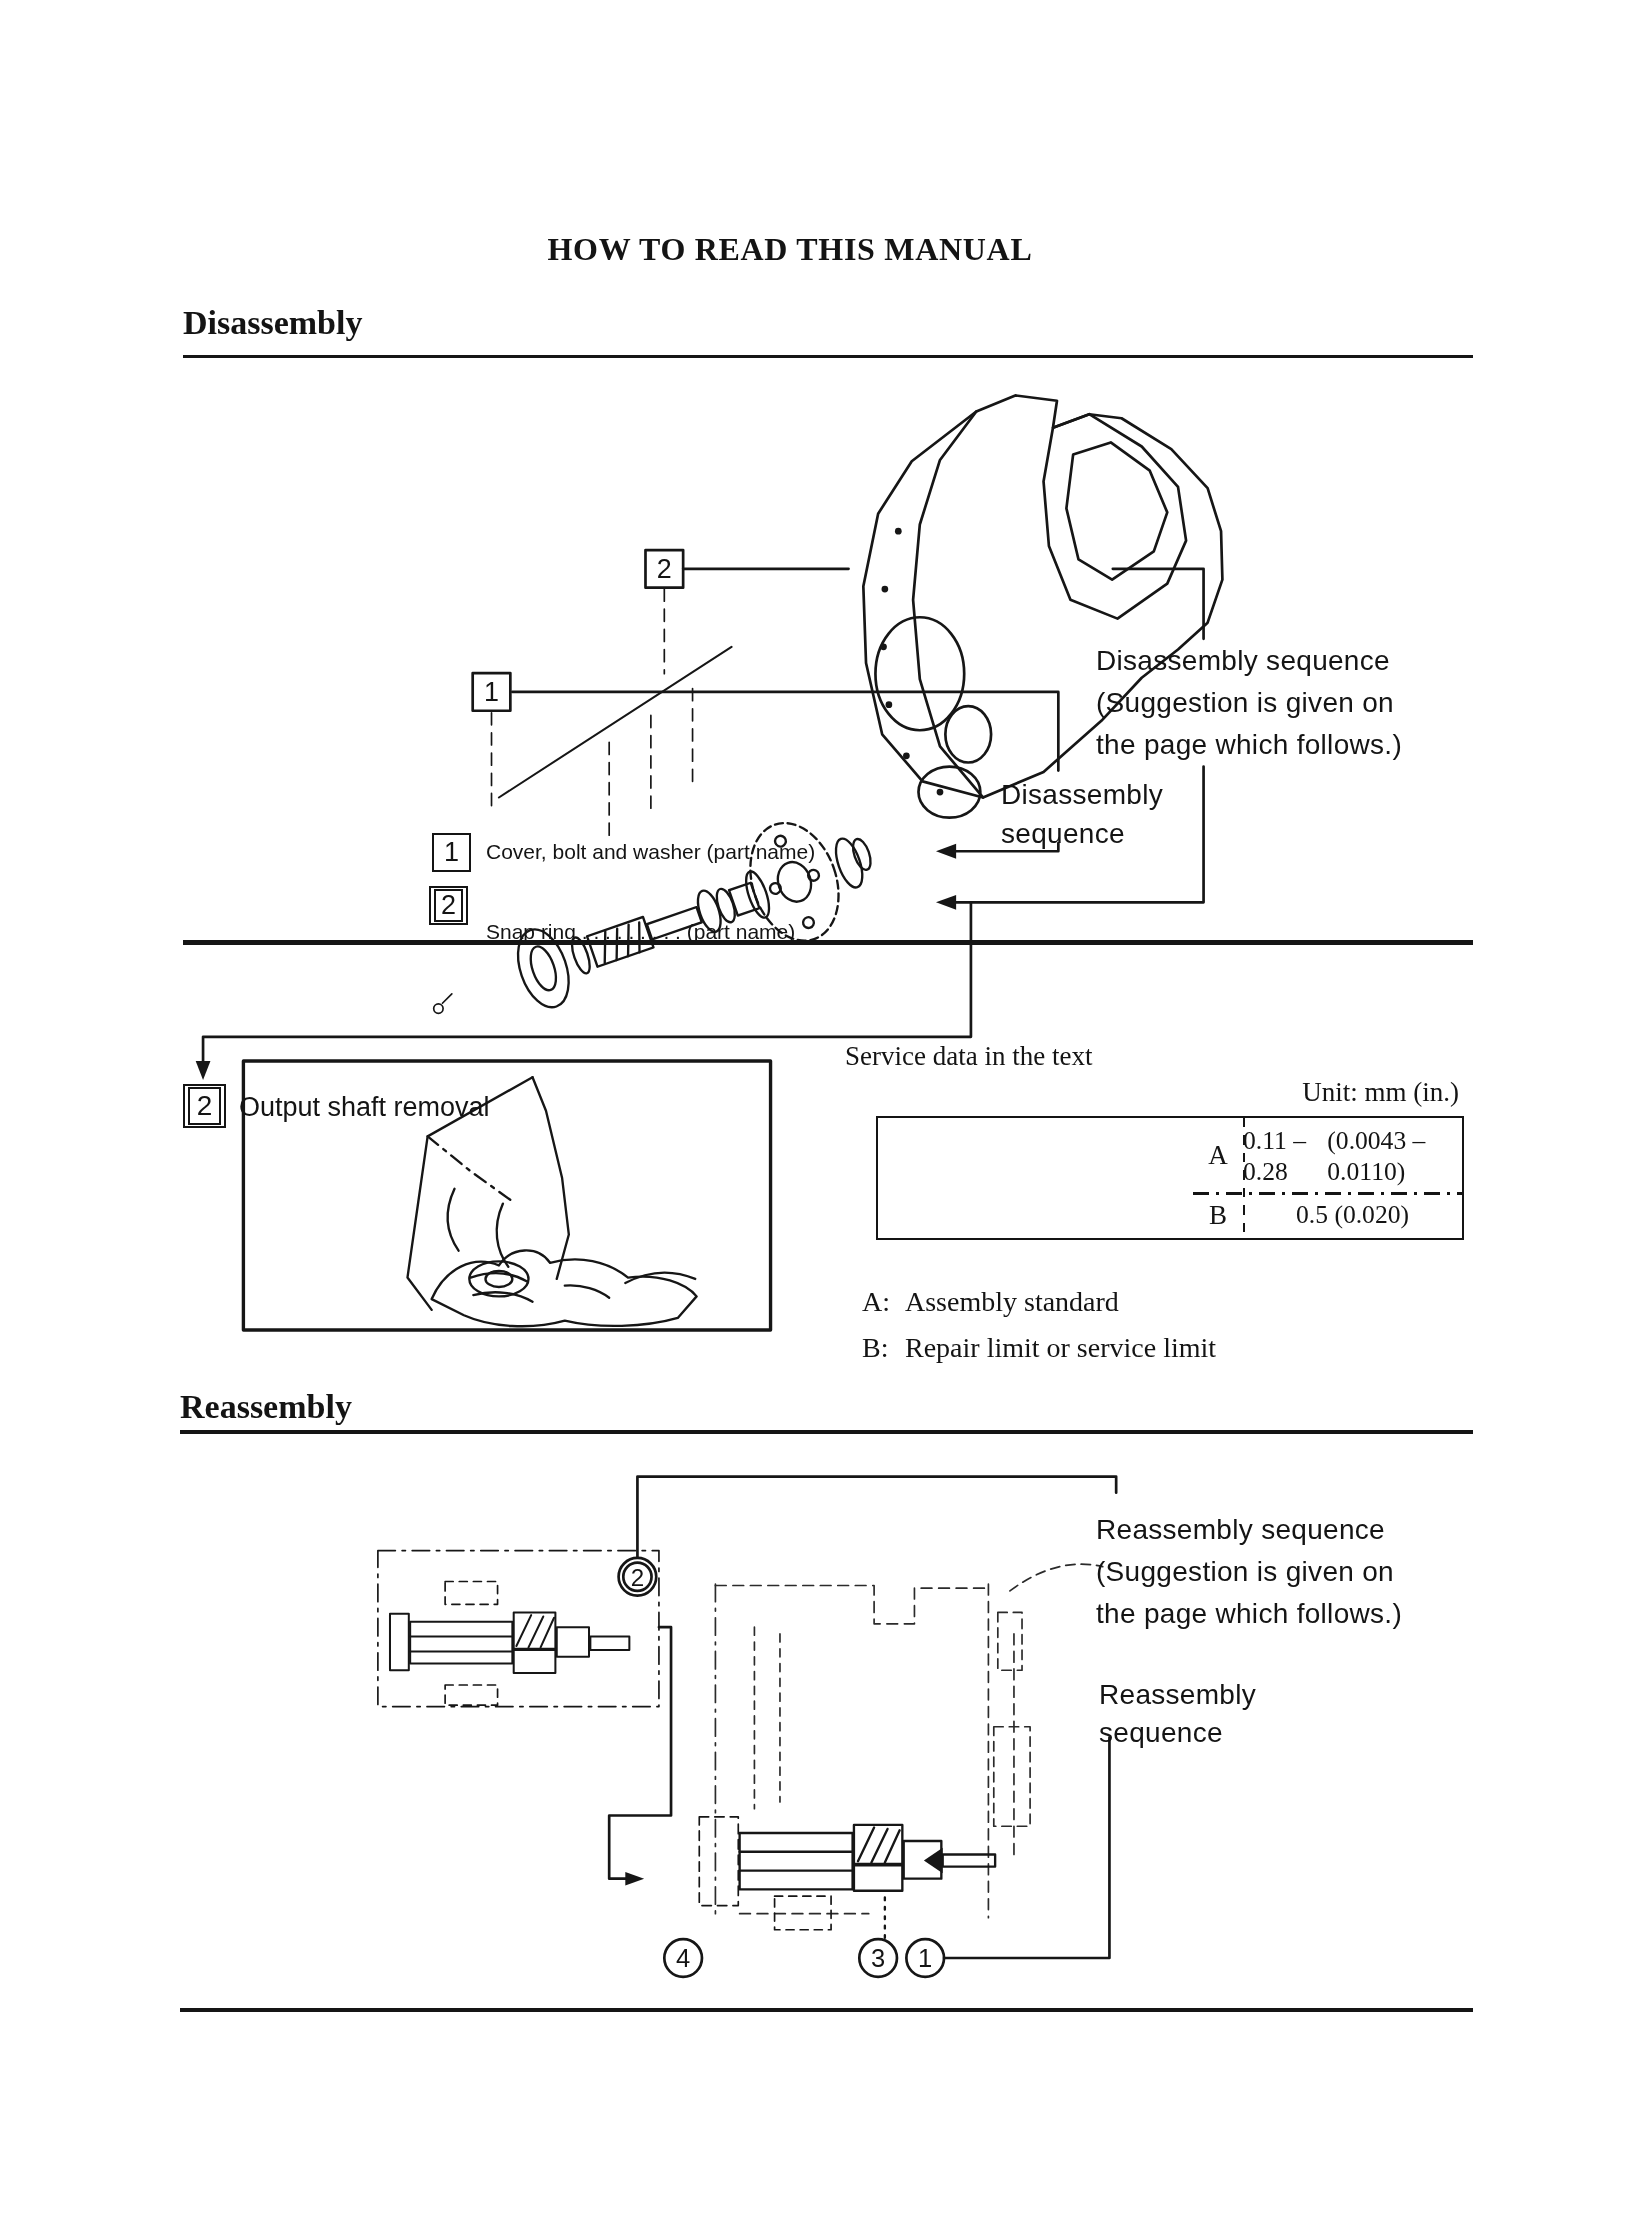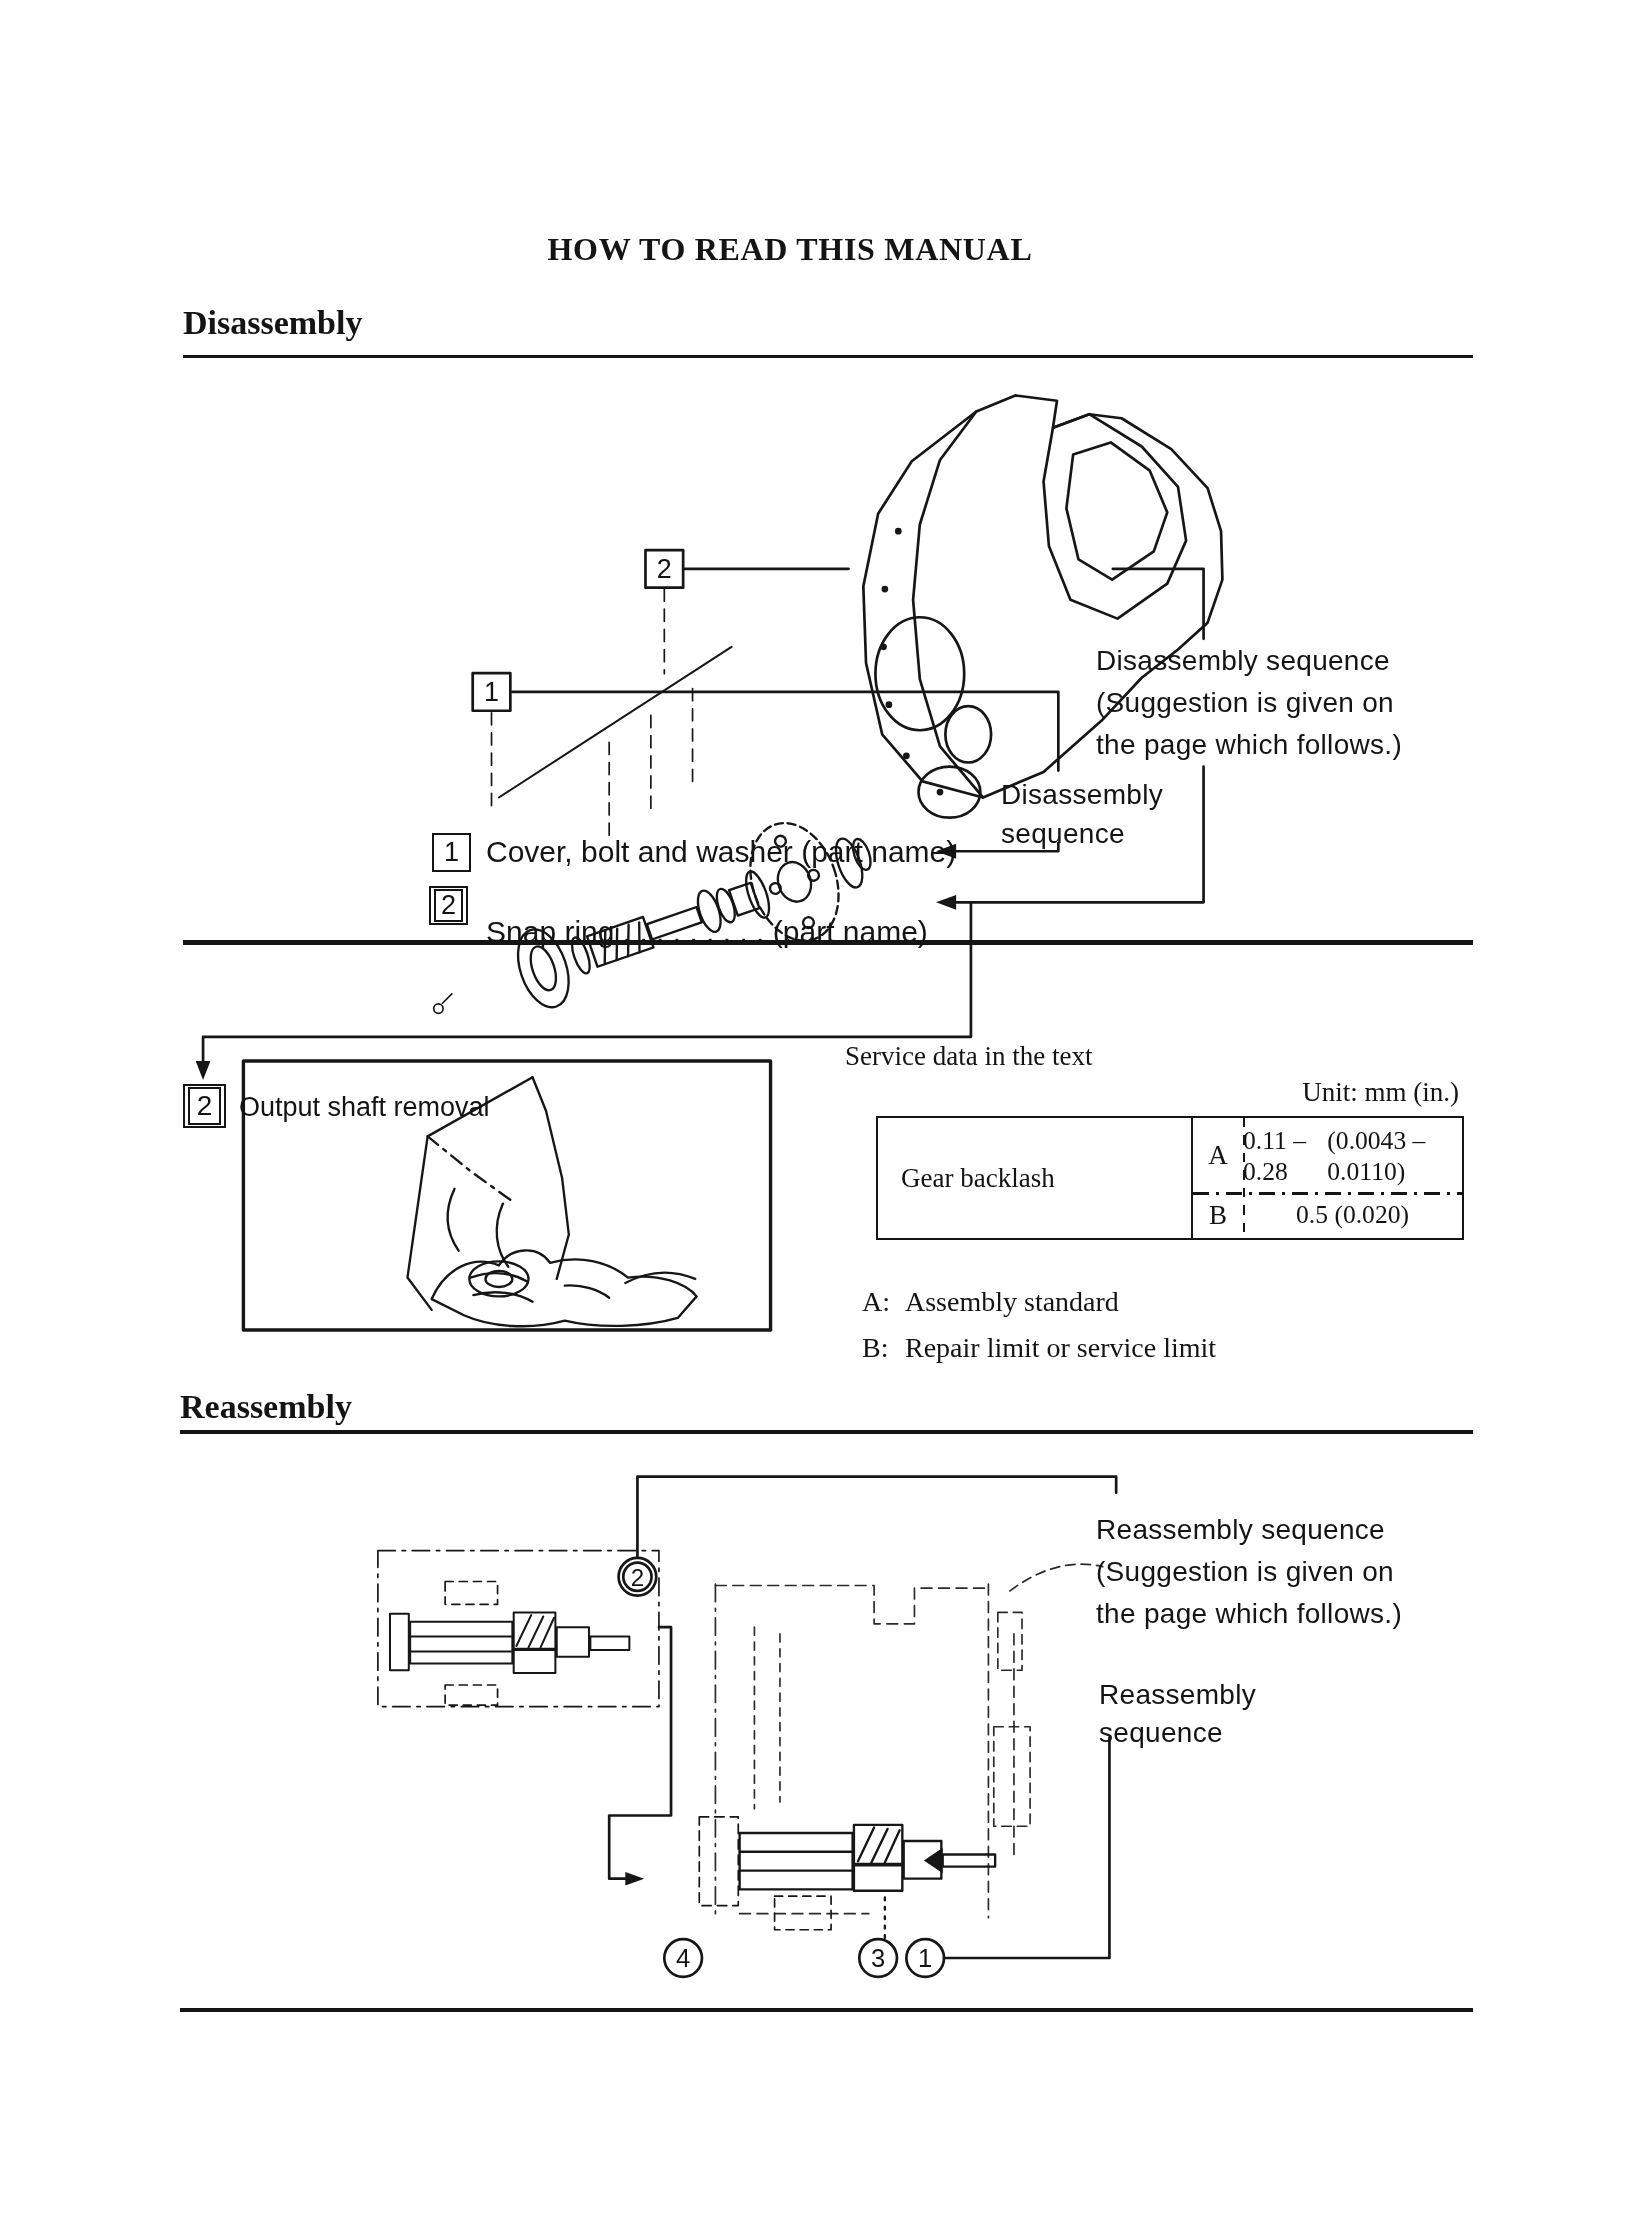--- a/index.html
+++ b/index.html
@@ -4,21 +4,21 @@
 <style>
   html,body{margin:0;padding:0;background:#e8e8e8;}
   .page{position:relative;width:1646px;height:2227px;background:#ffffff;overflow:hidden;
         font-family:"Liberation Sans",sans-serif;color:#141414;}
   .abs{position:absolute;}
   .serif{font-family:"Liberation Serif",serif;}
   .rule{position:absolute;background:#151515;}
   .title{font-size:32px;font-weight:bold;letter-spacing:0.7px;}
   .h2{font-size:34px;font-weight:bold;}
   .note{font-size:28px;line-height:42px;letter-spacing:0.3px;white-space:nowrap;}
-  .partrow{display:flex;align-items:center;font-size:30px;white-space:nowrap;}
+  .partrow{display:flex;align-items:center;font-size:21px;white-space:nowrap;}
   .numbox{position:absolute;border:2.7px solid #141414;display:flex;align-items:center;
           justify-content:center;font-size:27px;background:#fff;}
   .numbox .inner{border:2px solid #141414;display:flex;align-items:center;justify-content:center;
           width:100%;height:100%;}
   .svgart{position:absolute;left:0;top:0;pointer-events:none;}
   
   .sdt{position:absolute;left:876px;top:1116px;width:584px;height:120px;border:2.7px solid #141414;}
   .sdt .lab{position:absolute;left:0;top:0;width:315px;height:120px;border-right:2px solid #141414;
             display:flex;align-items:center;padding-left:23px;box-sizing:border-box;font-size:27px;}
   .sdt .keyA{position:absolute;left:315px;top:0;width:50px;height:75px;display:flex;align-items:center;justify-content:center;font-size:27px;}
@@ -220,21 +220,20 @@
 
   <div class="numbox" style="left:183px;top:1084px;width:43px;height:44px;padding:3.4px;box-sizing:border-box;border-width:2.7px;font-size:28px;">
     <span class="inner">2</span>
   </div>
   <div class="abs partrow" style="left:239px;top:1087px;height:40px;font-size:27px;">Output shaft removal</div>
 
   <div class="abs serif" style="left:845px;top:1041px;font-size:27px;">Service data in the text</div>
   <div class="abs serif" style="left:1143px;top:1077px;width:316px;text-align:right;font-size:27px;">Unit: mm (in.)</div>
 
   <div class="sdt serif">
-    <div class="lab">Gear backlash</div>
     <div class="keyA">A</div>
     <div class="keyB">B</div>
     <div class="valA">
       <div>0.11 – 0.28</div>
       <div>(0.0043 – 0.0110)</div>
     </div>
     <div class="valB">0.5 (0.020)</div>
     <div class="vdash"></div>
     <div class="rowdash"></div>
   </div>

